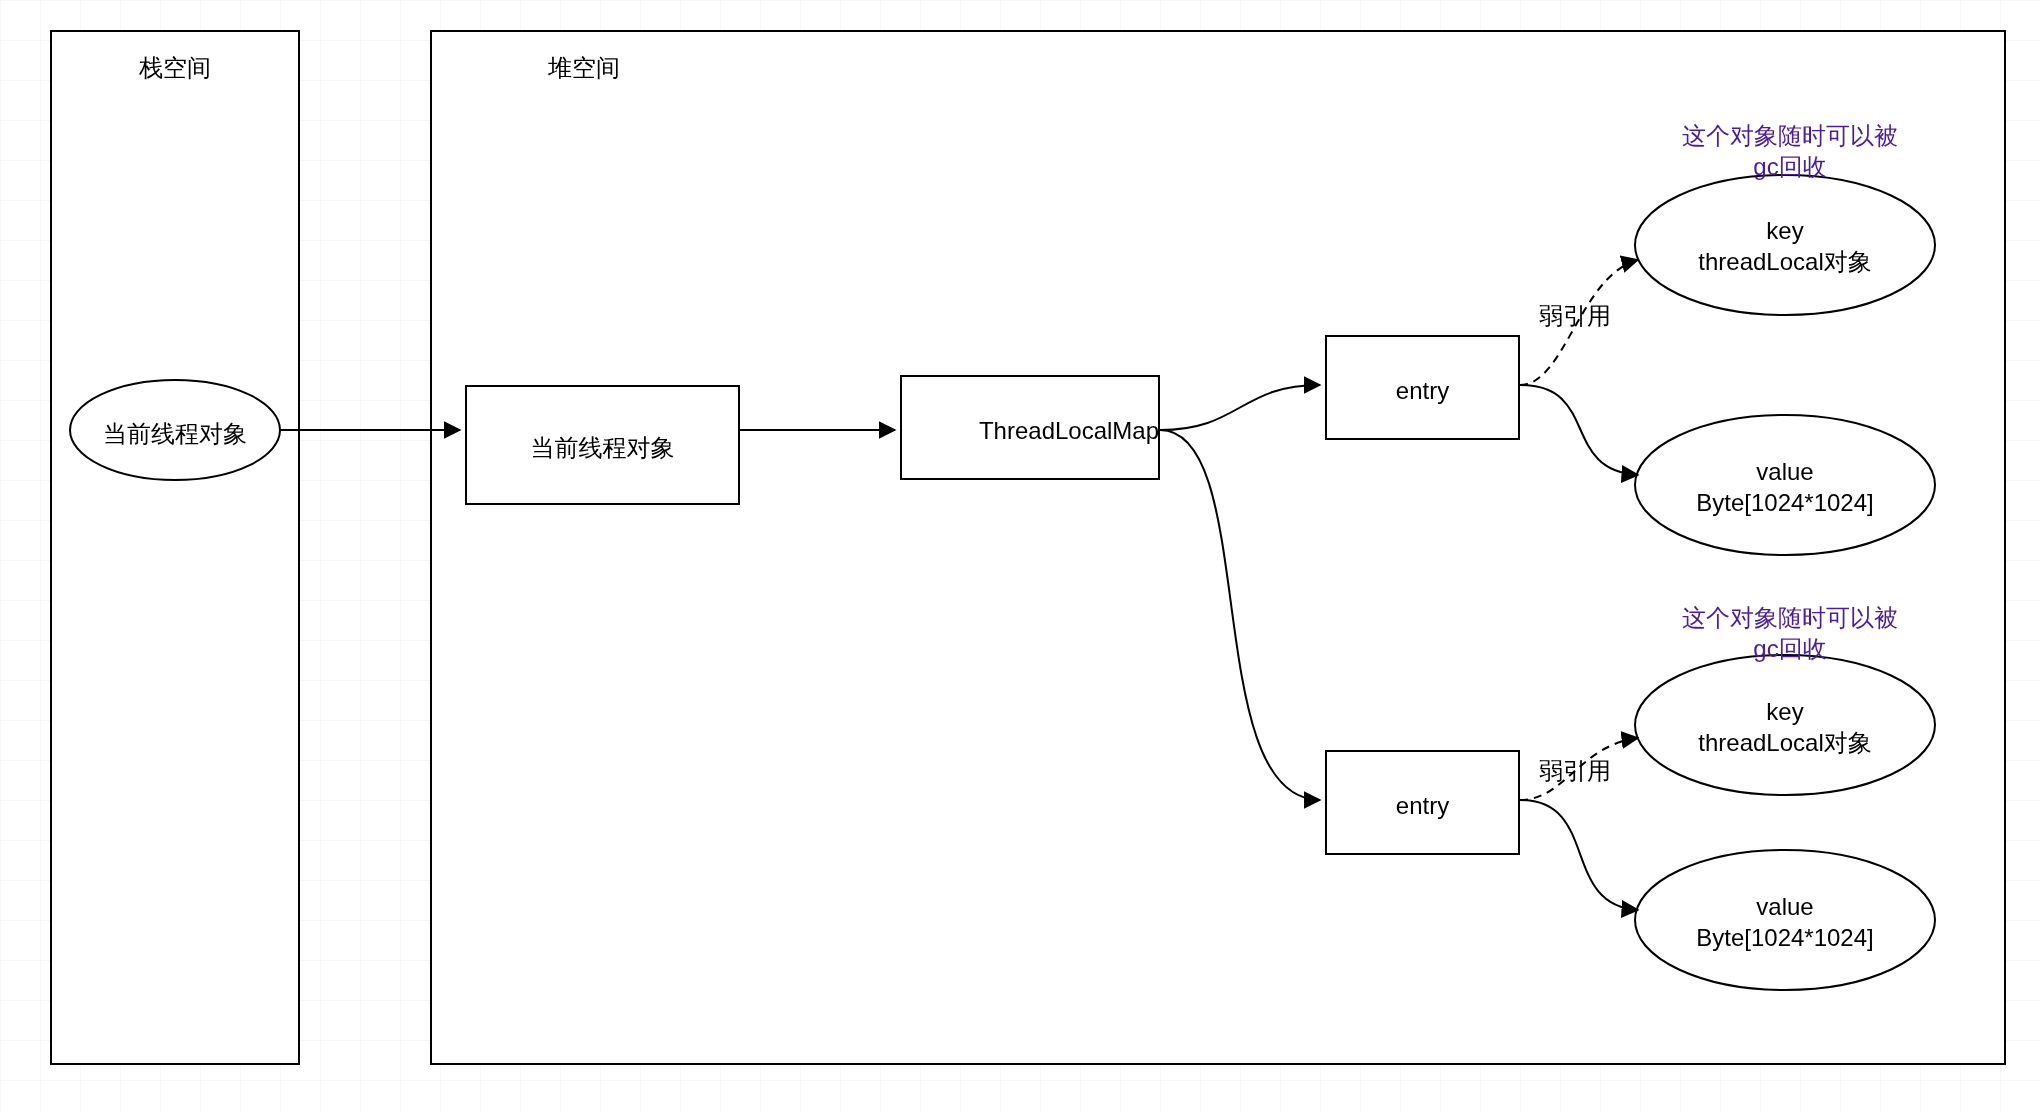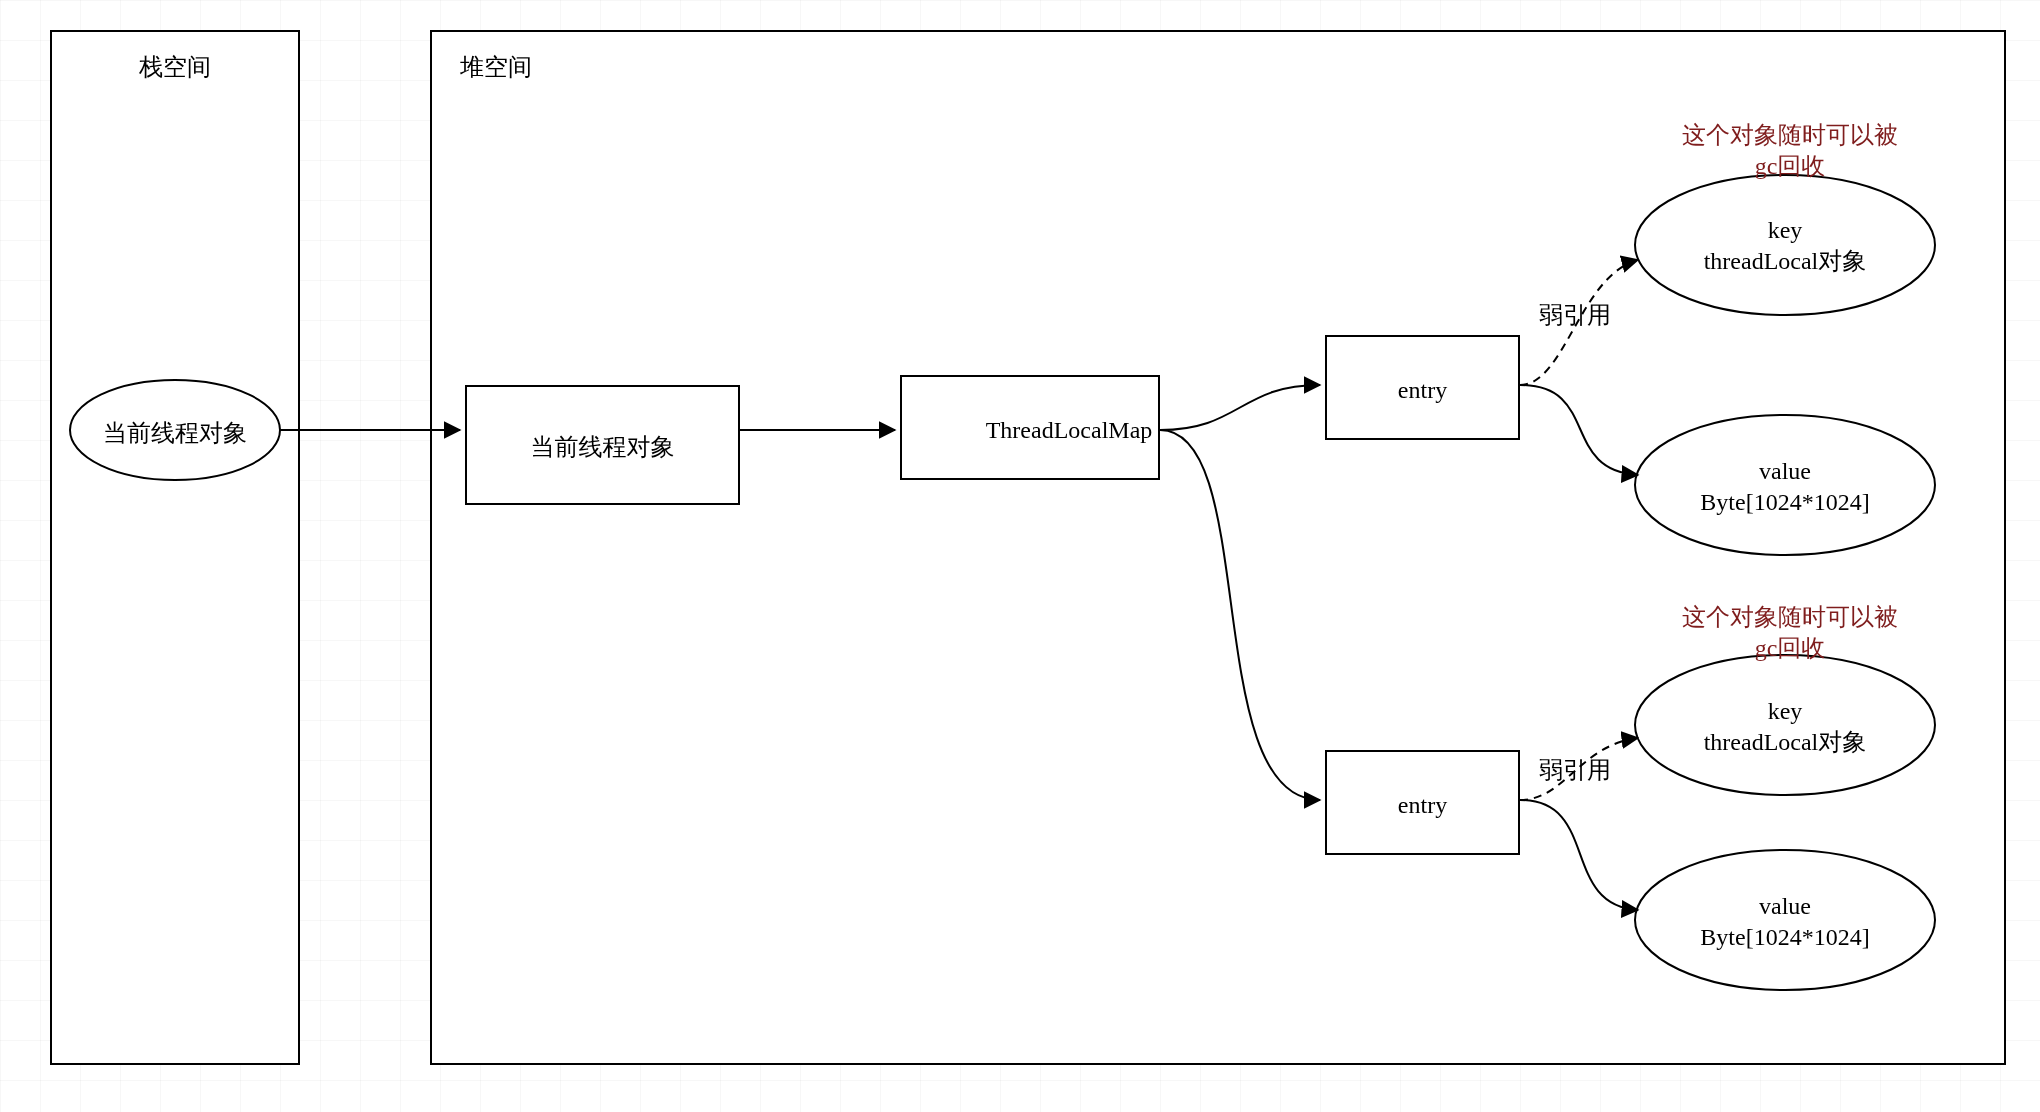--- a/index.html
+++ b/index.html
@@ -25,43 +25,42 @@
   .box {
     position: absolute;
     border: 2px solid #000;
     background: #fff;
     box-sizing: border-box;
   }
   .label {
     position: absolute;
     text-align: center;
     line-height: 1.3;
-    font-family: Liberation Serif, serif;
   }
   .red {
-    color: #7f1d1d;
+    color: #4c1d95;
   }
   svg.overlay {
     position: absolute;
     inset: 0;
     width: 2040px;
     height: 1112px;
     pointer-events: none;
   }
 </style>
 </head>
 <body>
 
 <div class="grid"></div>
 
 <div class="box" style="left:50px; top:30px; width:250px; height:1035px;"></div>
 <div class="label" style="left:50px; top:52px; width:250px;">栈空间</div>
 
 <div class="box" style="left:430px; top:30px; width:1576px; height:1035px;"></div>
-<div class="label" style="left:460px; top:52px; width:160px; text-align:left;">堆空间</div>
+<div class="label" style="left:460px; top:52px; width:160px; text-align:right;">堆空间</div>
 
 <svg class="overlay" viewBox="0 0 2040 1112">
   <defs>
     <marker id="arrow" viewBox="0 0 12 12" refX="11" refY="6" markerWidth="9" markerHeight="9" orient="auto-start-reverse">
       <path d="M 0 0 L 12 6 L 0 12 z" fill="#000"></path>
     </marker>
   </defs>
 
   <ellipse cx="175" cy="430" rx="105" ry="50" fill="#fff" stroke="#000" stroke-width="2"></ellipse>
 

